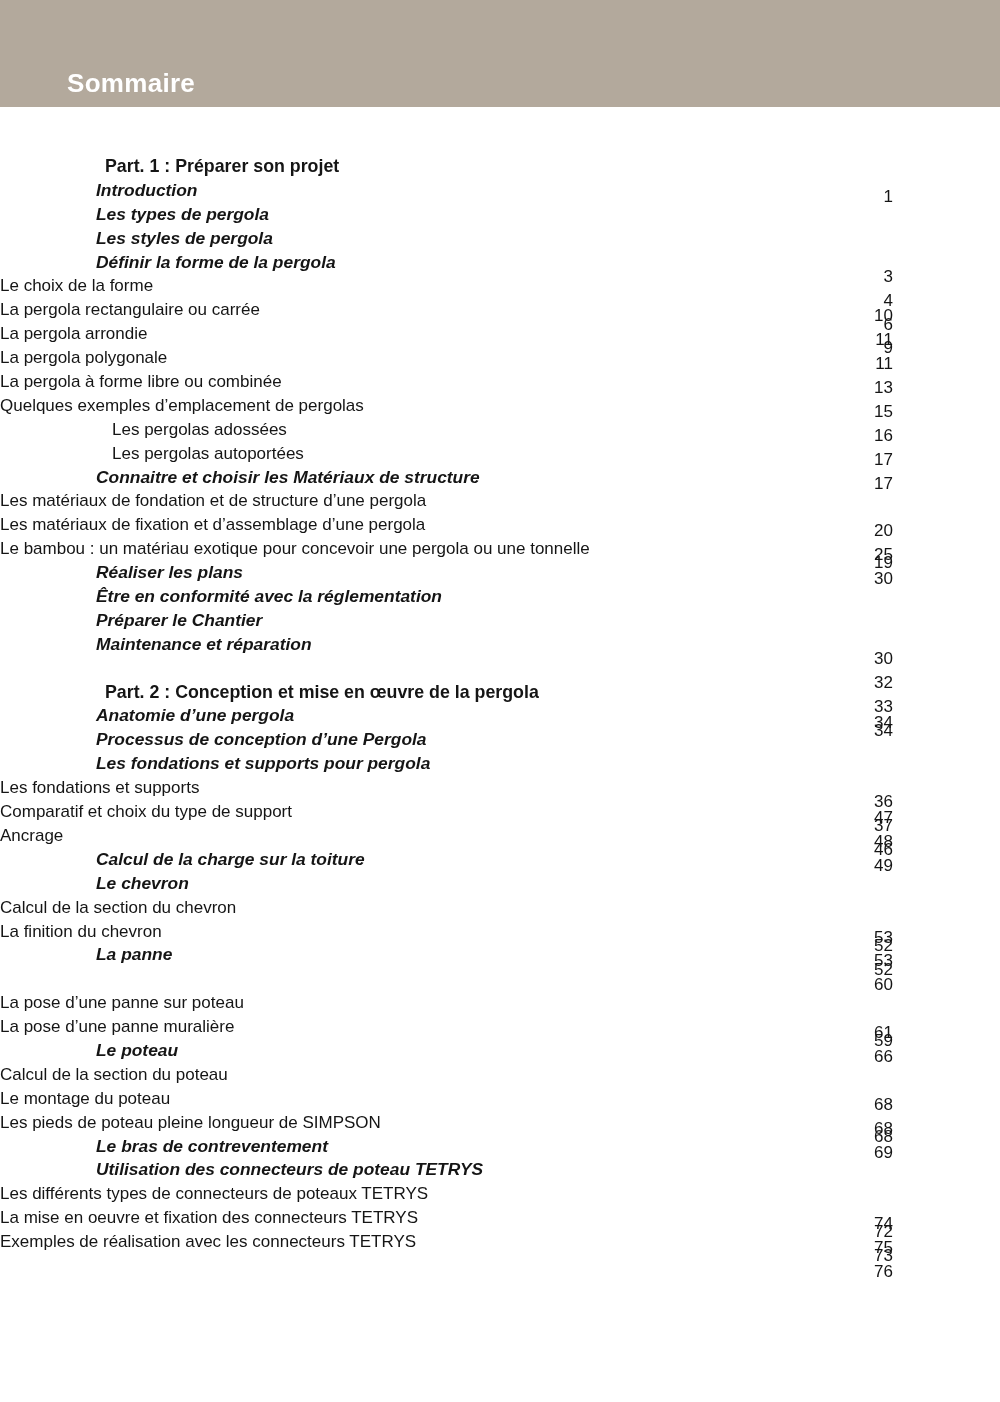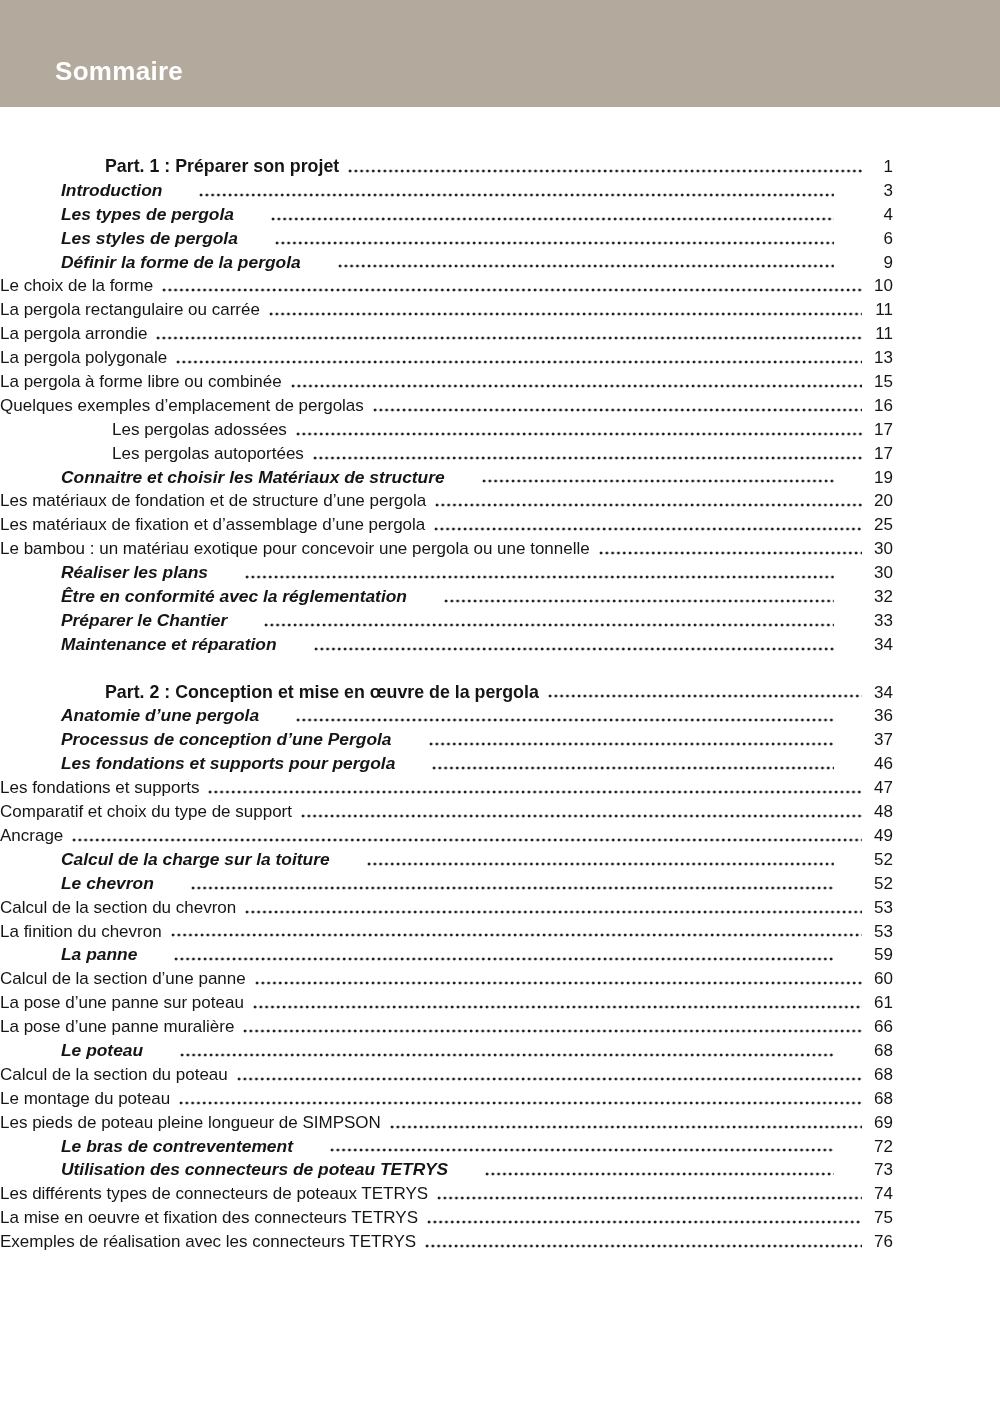--- a/index.html
+++ b/index.html
@@ -19,45 +19,46 @@
     overflow:hidden;
   }
   .header{
     position:absolute;
     top:0;left:0;
     width:100%;
     height:107px;
     background:var(--header-bg,#b3a99c);
   }
   .header .title{
-    margin:0;
+    margin:12px;
     padding:56px 0 0 55px;
     font-size:26px;
     font-weight:700;
     color:var(--title-text,#fff);
     letter-spacing:.3px;
   }
   .toc{
     position:absolute;
     top:155px;
     left:0;
     right:0;
     padding-right:107px;
   }
   .row{
     display:flex;
     height:23.9px;
     line-height:23.9px;
     font-size:17px;
     white-space:nowrap;
+    flex-direction:column;
   }
   .row .label{white-space:nowrap;}
   .row.part{padding-left:105px;}
   .row.part .label{font-weight:700;font-size:17.8px;}
-  .row.h1{padding-left:61px;gap:28px;}
+  .row.h1{padding-left:96px;gap:28px;}
   .row.h1 .label{font-weight:700;font-style:italic;font-size:17.4px;}
   .row.h2{}
   .row.h3{padding-left:112px;}
   .leader{
     flex:1;
     min-width:18px;
     height:4px;
     align-self:flex-end;
     margin:0 7px 6px 9px;
     background-image:radial-gradient(circle at 2px 2px,#1c1c1c 1.25px,rgba(0,0,0,0) 1.7px);
@@ -242,21 +243,20 @@
         <span class="label">La finition du chevron</span>
         <span class="leader"></span>
         <span class="pagenum">53</span>
       </div>
       <div class="row h1">
         <span class="label">La panne</span>
         <span class="leader"></span>
         <span class="pagenum">59</span>
       </div>
       <div class="row h2">
-        <span class="label">Calcul de la section d’une panne</span>
         <span class="leader"></span>
         <span class="pagenum">60</span>
       </div>
       <div class="row h2">
         <span class="label">La pose d’une panne sur poteau</span>
         <span class="leader"></span>
         <span class="pagenum">61</span>
       </div>
       <div class="row h2">
         <span class="label">La pose d’une panne muralière</span>

